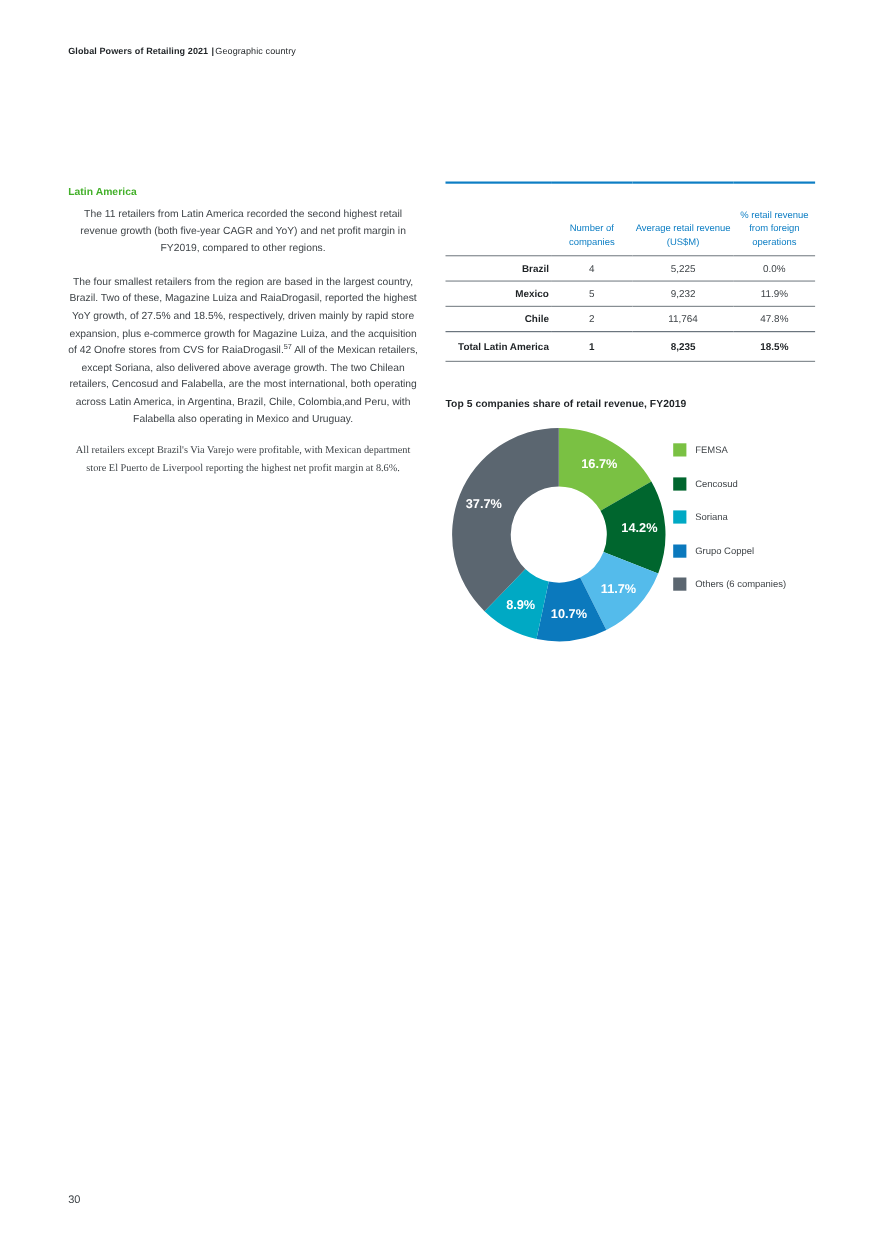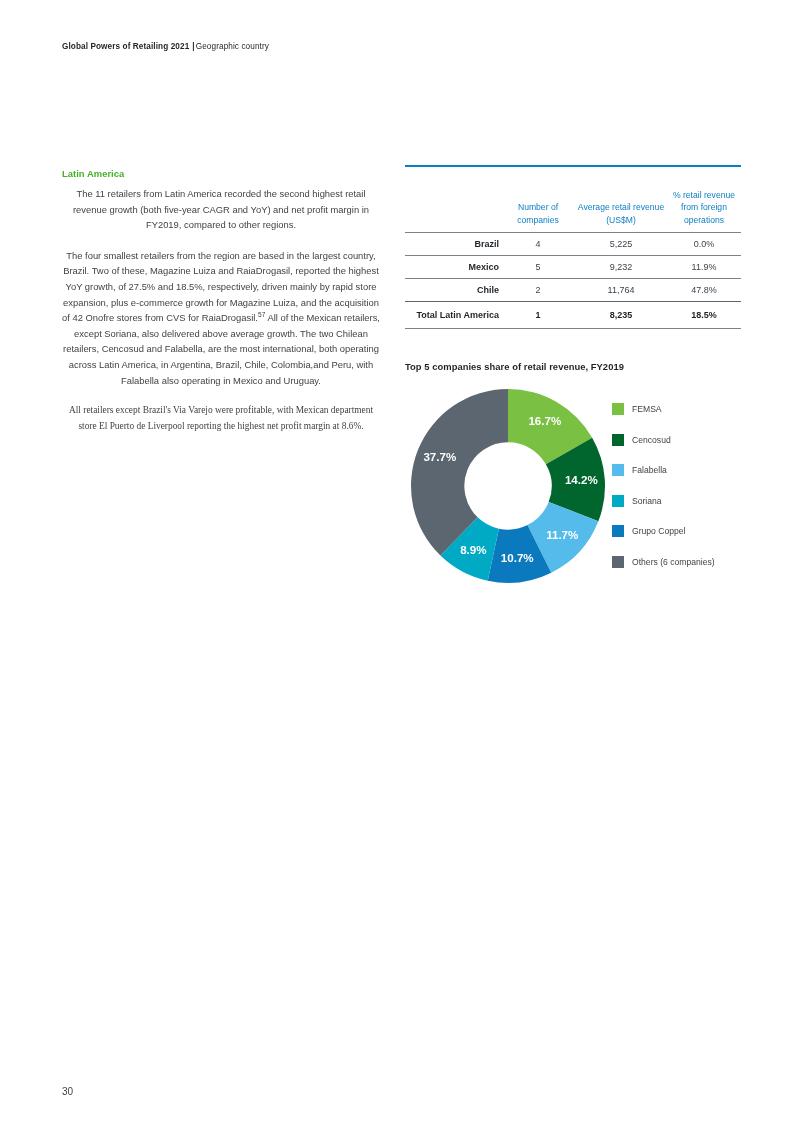--- a/index.html
+++ b/index.html
@@ -262,24 +262,20 @@
       <div class="legend" id="chart-legend">
           <div class="legend-item">
             <span class="legend-swatch" style="background: rgb(122, 193, 67);"></span>
             <span class="legend-label">FEMSA</span>
           </div>
           <div class="legend-item">
             <span class="legend-swatch" style="background: rgb(0, 102, 46);"></span>
             <span class="legend-label">Cencosud</span>
           </div>
           <div class="legend-item">
-            <span class="legend-swatch" style="background: rgb(84, 187, 235);"></span>
-            <span class="legend-label">Falabella</span>
-          </div>
-          <div class="legend-item">
             <span class="legend-swatch" style="background: rgb(0, 169, 196);"></span>
             <span class="legend-label">Soriana</span>
           </div>
           <div class="legend-item">
             <span class="legend-swatch" style="background: rgb(11, 121, 189);"></span>
             <span class="legend-label">Grupo Coppel</span>
           </div>
           <div class="legend-item">
             <span class="legend-swatch" style="background: rgb(91, 102, 112);"></span>
             <span class="legend-label">Others (6 companies)</span>

